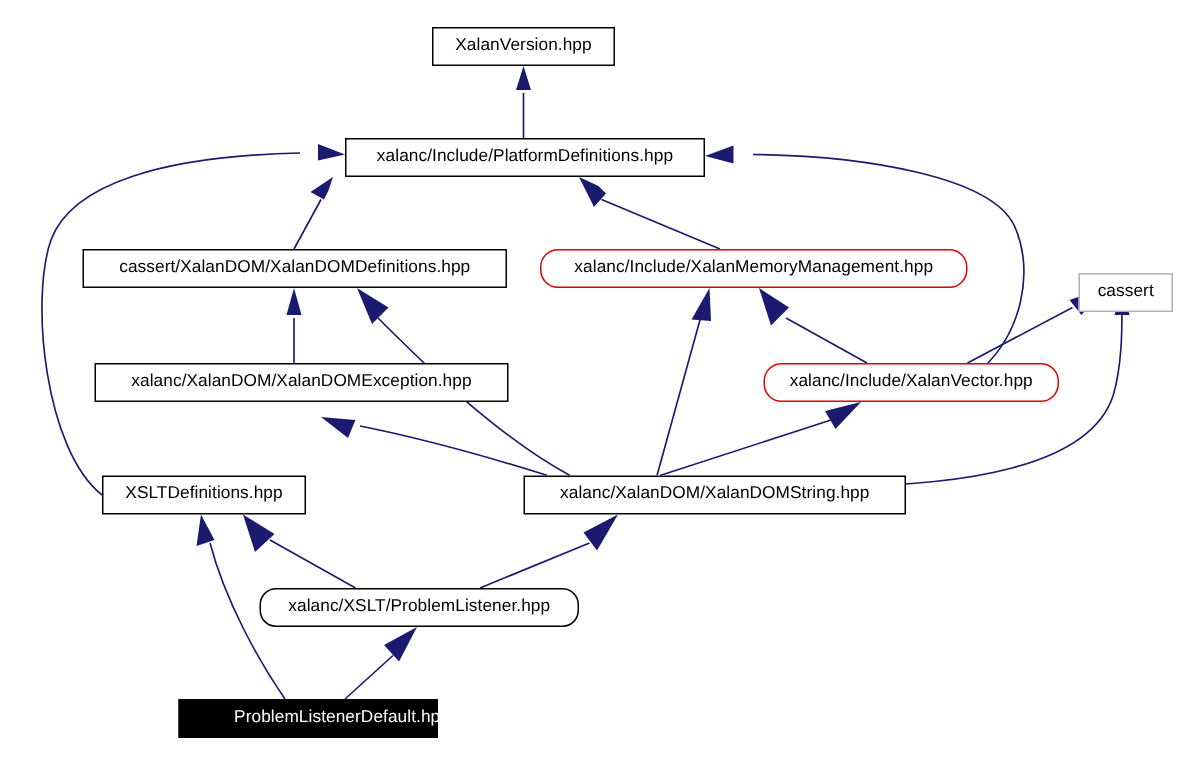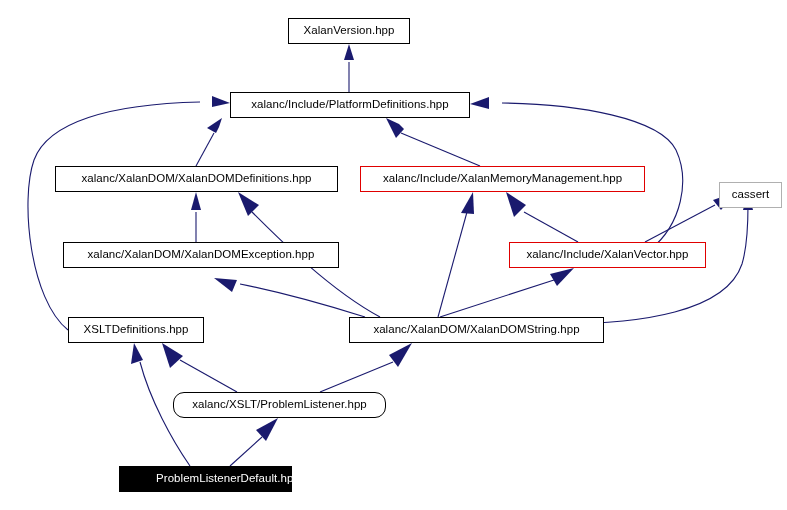--- a/index.html
+++ b/index.html
@@ -43,20 +43,21 @@
     font-size: 11.5px;
     line-height: 1;
     letter-spacing: 0.05px;
     background: #ffffff;
     border: 1px solid #000000;
     color: #000000;
     z-index: 2;
   }
   .node.red {
     border-color: #e00000;
+    border-radius: 12px;
   }
   .node.gray {
     border-color: #b0b0b0;
     margin-top: 16px;
   }
   .node.current {
     background: #000000;
     border-color: #000000;
     color: #ffffff;
   }
@@ -157,21 +158,21 @@
 
   <div class="node" style="left:288px; top:18px; width:122px; height:26px;">
     <span>XalanVersion.hpp</span>
   </div>
 
   <div class="node" style="left:230px; top:92px; width:240px; height:26px;">
     <span>xalanc/Include/PlatformDefinitions.hpp</span>
   </div>
 
   <div class="node" style="left:55px; top:166px; width:283px; height:26px;">
-    <span>xalanc/XalanDOM/XalanDOMDefinitions.hpp</span>
+    <span>cassert/XalanDOM/XalanDOMDefinitions.hpp</span>
   </div>
 
   <div class="node red" style="left:360px; top:166px; width:285px; height:26px;">
     <span>xalanc/Include/XalanMemoryManagement.hpp</span>
   </div>
 
   <div class="node gray" style="left:719px; top:166px; width:63px; height:26px;">
     <span>cassert</span>
   </div>
 

